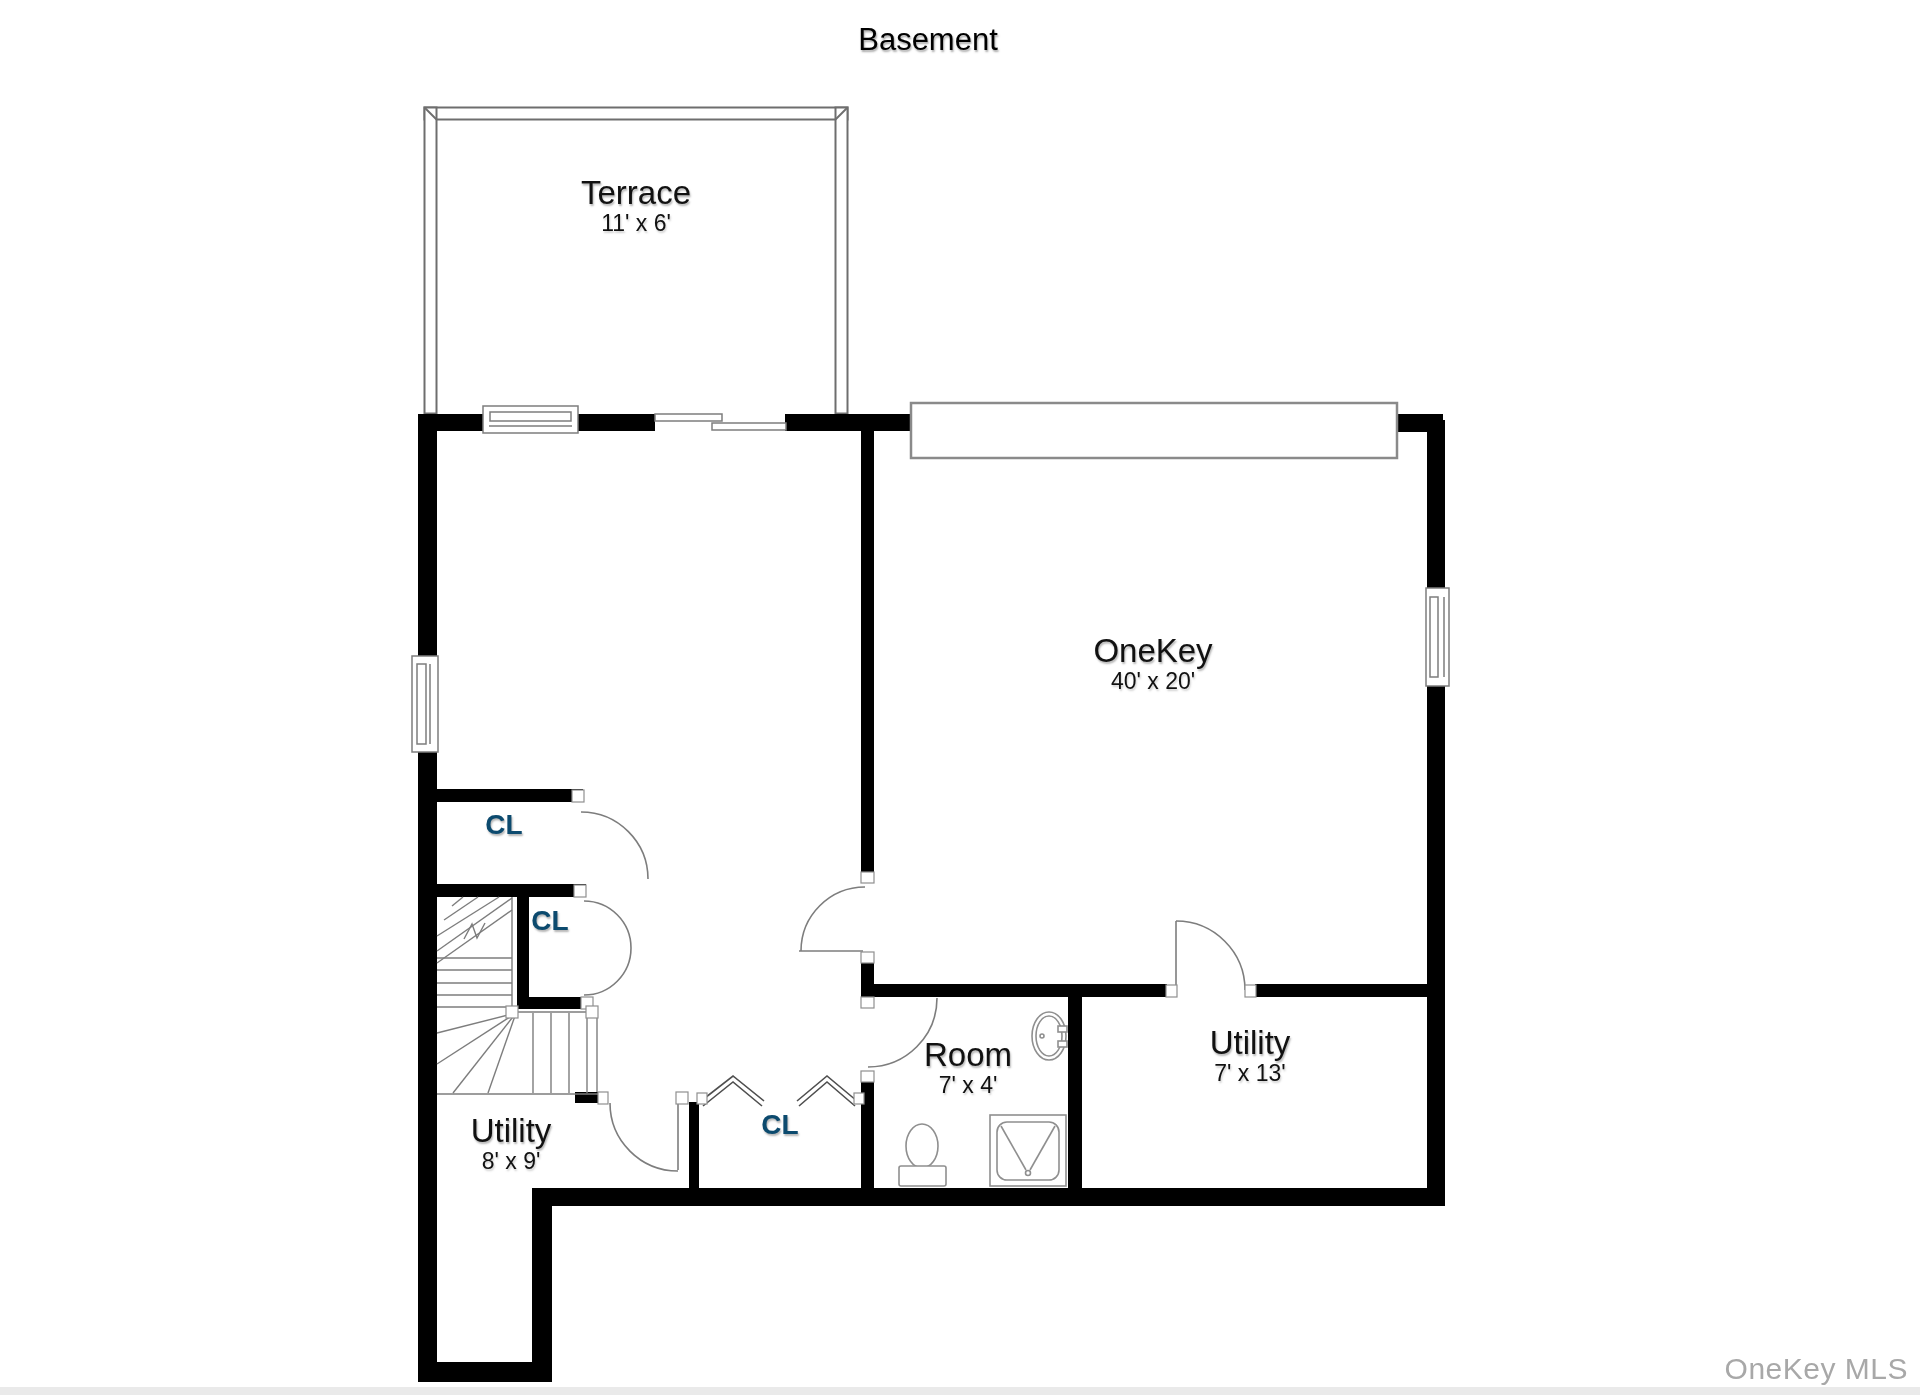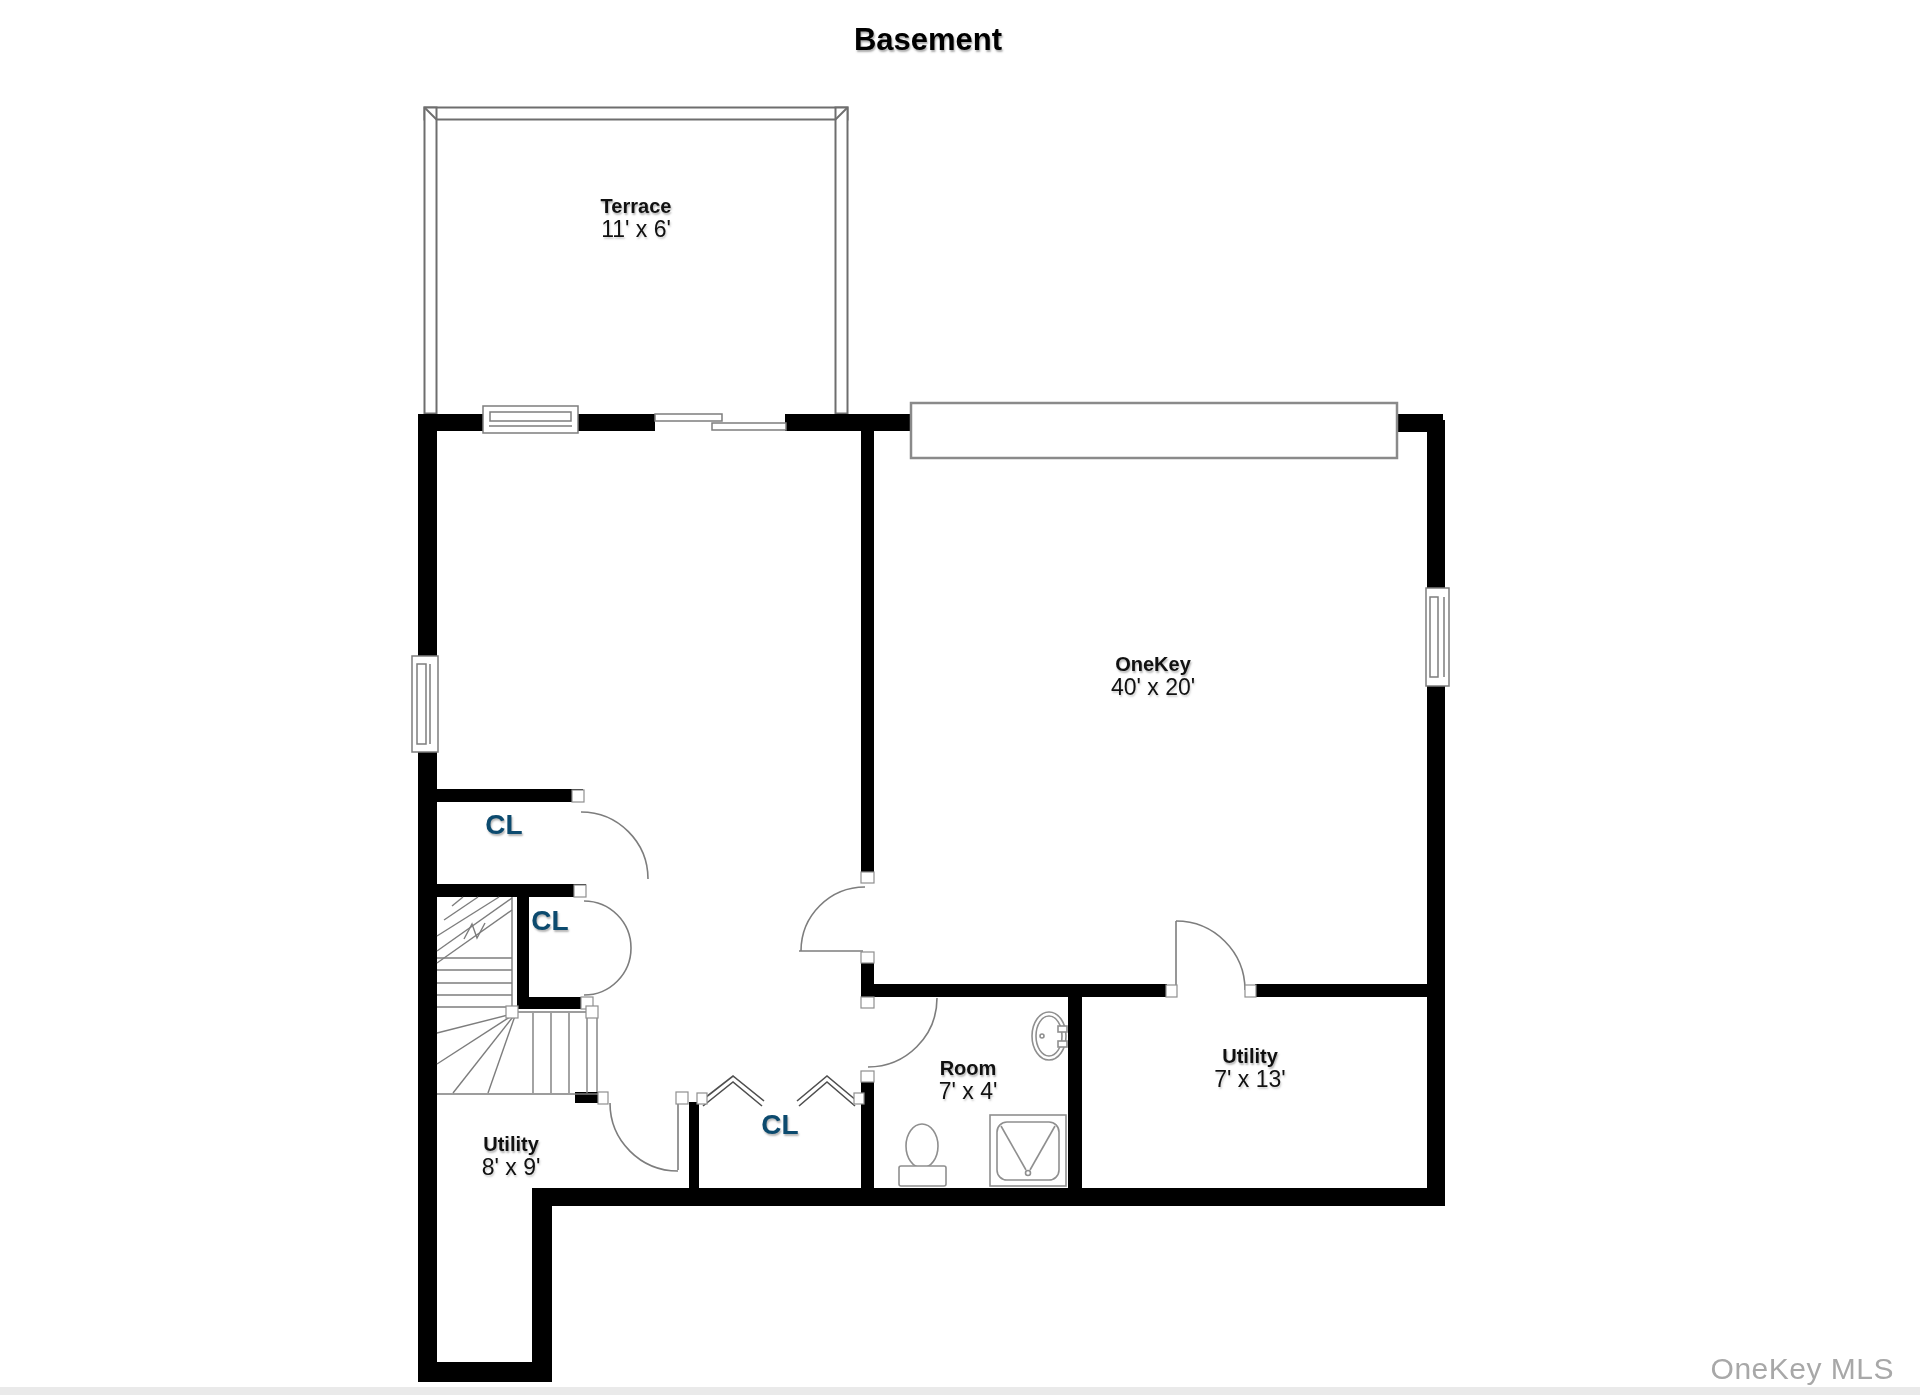--- a/index.html
+++ b/index.html
@@ -13,41 +13,40 @@
   svg.plan{position:absolute;left:0;top:0;}
   .label{
     position:absolute;
     transform:translateX(-50%);
     text-align:center;
     color:#111111;
     line-height:1.05;
     white-space:nowrap;
   }
   .label .room-name{
-    font-size:20px;font-weight:bold;
+    font-size:33px;font-weight:normal;
     text-shadow:1px 1.5px 2px rgba(90,90,90,.45);
-    margin-top:20px;
   }
   .label .room-dims{
     font-size:23px;font-weight:normal;
     text-shadow:1px 1.5px 2px rgba(120,120,120,.35);
   }
   .label.wrap{white-space:normal;width:140px;}
   .cl-label{
     position:absolute;transform:translateX(-50%);
     font-size:28px;font-weight:bold;color:#0c4a6e;
     text-shadow:1px 1.5px 2px rgba(90,90,90,.45);
   }
   .plan-title{
     position:absolute;transform:translateX(-50%);
-    font-size:31px;font-weight:bold;color:#000;
+    font-size:31px;font-weight:normal;color:#000;
     text-shadow:1px 1.5px 2px rgba(90,90,90,.5);
   }
   .watermark{
-    position:absolute;right:26px;top:1352px;
+    position:absolute;right:12px;top:1352px;
     font-size:30px;color:var(--watermark,#a8a8a8);
     letter-spacing:.5px;
   }
   .bottom-strip{
     position:absolute;left:0;top:1387px;width:1920px;height:8px;
     background:#eaeaea;
   }
 </style>
 </head>
 <body>

